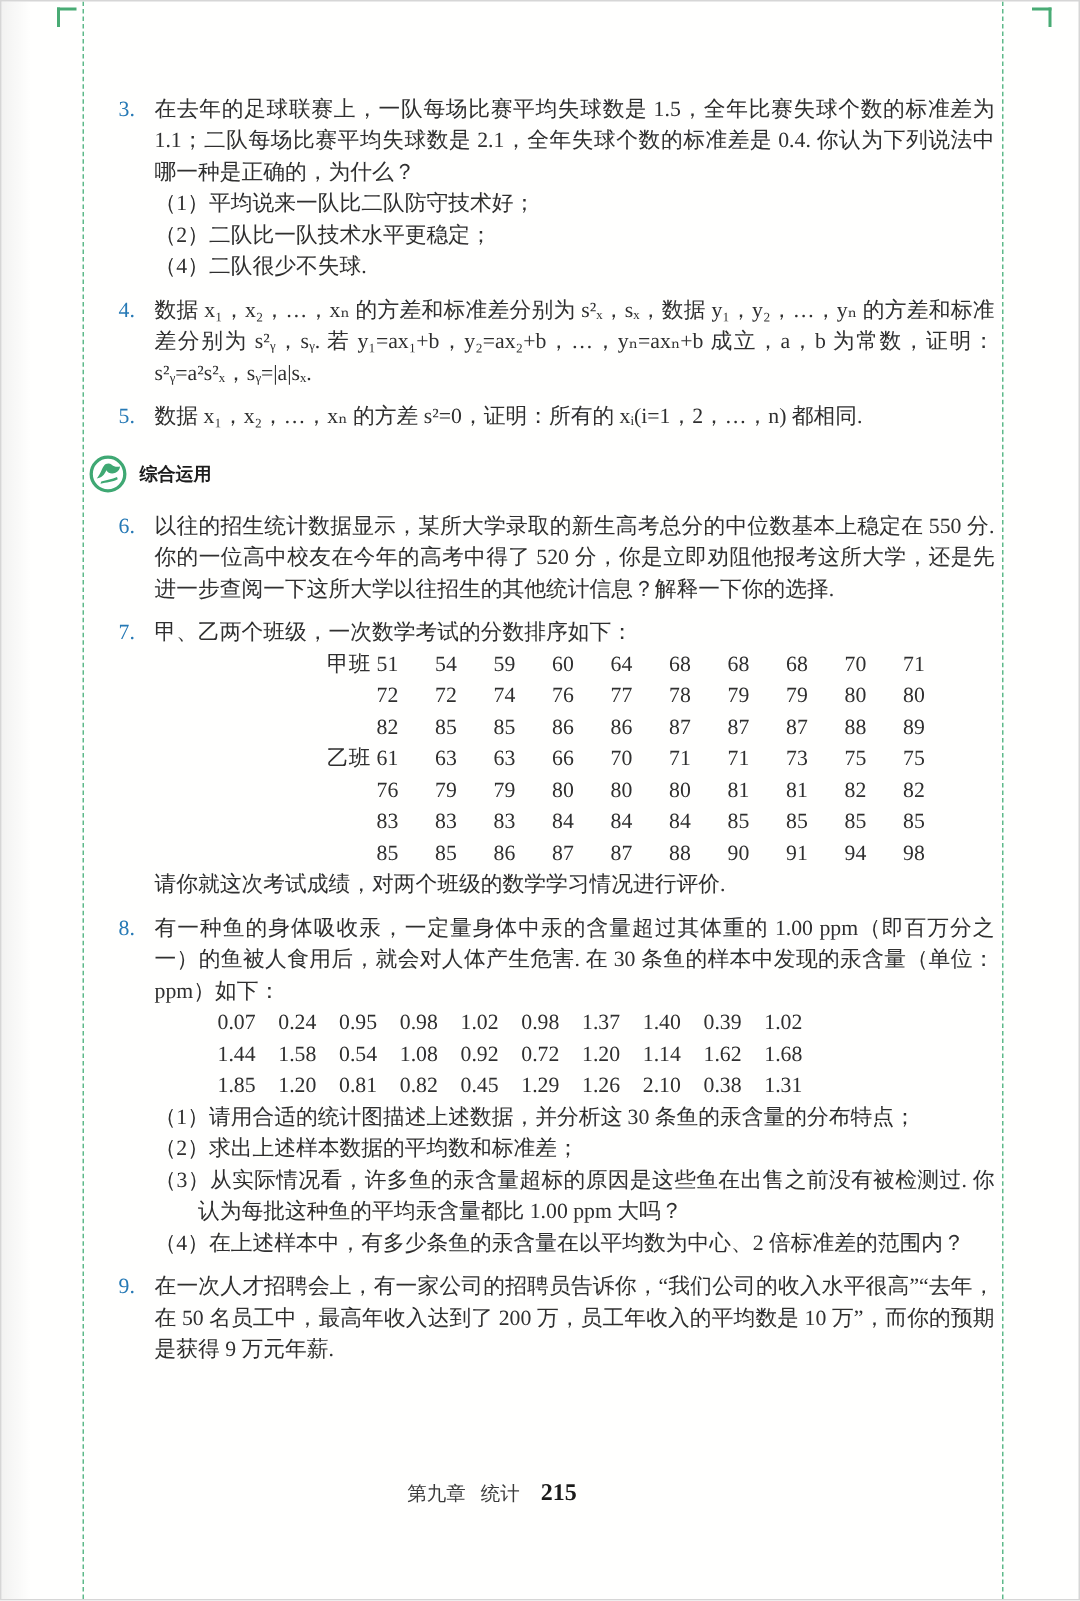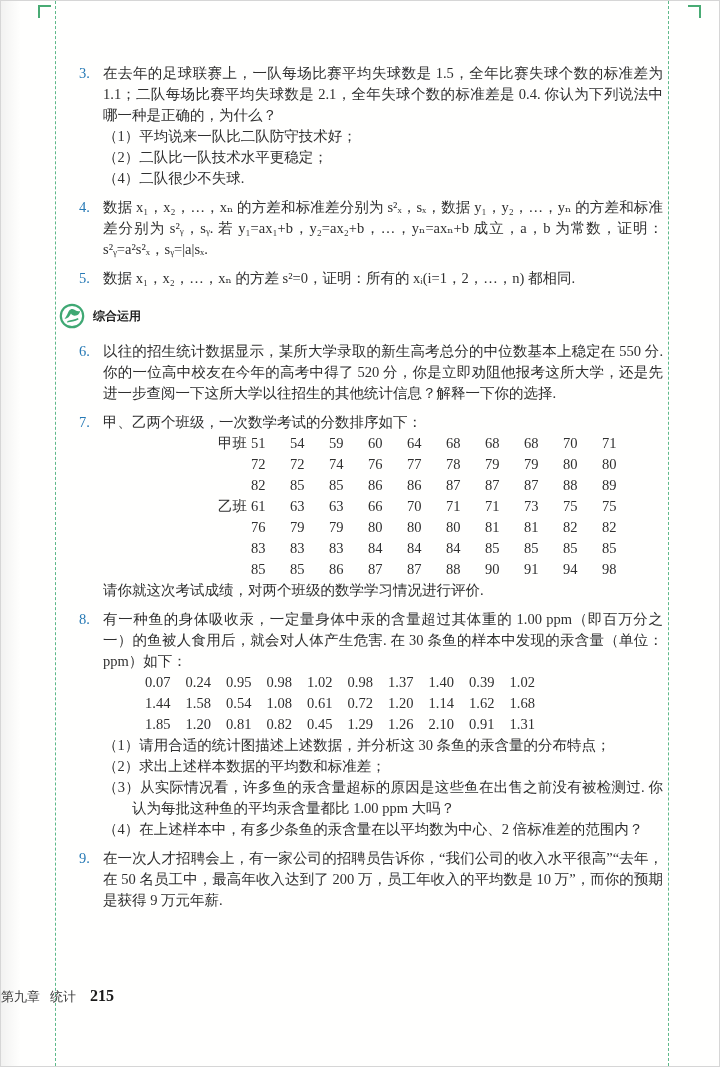--- a/index.html
+++ b/index.html
@@ -47,21 +47,21 @@
   .score-table { }
   .score-row { padding-left: 115px; white-space: nowrap; text-decoration: underline; }
   .row-label { display: inline-block; width: 33px; }
   .score-row .num { display: inline-block; width: 39px; }
 
   .mercury-row { padding-left: 42px; white-space: nowrap; }
   .mercury-row .num { display: inline-block; width: 40.5px; }
 
   .footer {
     position: absolute; left: 0; right: 64px; top: 986px;
-    text-align: left; color: #3a3a3a; font-size: 13px;
+    text-align: center; color: #3a3a3a; font-size: 13px;
   }
   .footer .chap { margin-right: 10px; }
   .footer .sect { margin-right: 14px; }
   .footer .pagenum { font-weight: bold; font-size: 16px; color: #1a1a1a; }
 </style>
 </head>
 <body>
 
 <div class="page">
   <div class="dash-line dash-left"></div>
@@ -148,22 +148,22 @@
         <p>请你就这次考试成绩，对两个班级的数学学习情况进行评价.</p>
       </div>
     </section>
 
     <section class="ex">
       <span class="qnum">8.</span>
       <div class="ex-body">
         <p>有一种鱼的身体吸收汞，一定量身体中汞的含量超过其体重的 1.00 ppm（即百万分之一）的鱼被人食用后，就会对人体产生危害. 在 30 条鱼的样本中发现的汞含量（单位：ppm）如下：</p>
         <div class="mercury-table">
           <div class="mercury-row"><span class="num">0.07</span><span class="num">0.24</span><span class="num">0.95</span><span class="num">0.98</span><span class="num">1.02</span><span class="num">0.98</span><span class="num">1.37</span><span class="num">1.40</span><span class="num">0.39</span><span class="num">1.02</span></div>
-          <div class="mercury-row"><span class="num">1.44</span><span class="num">1.58</span><span class="num">0.54</span><span class="num">1.08</span><span class="num">0.61</span><span class="num">0.72</span><span class="num">1.20</span><span class="num">1.14</span><span class="num">1.62</span><span class="num">1.68</span></div>
-          <div class="mercury-row"><span class="num">1.85</span><span class="num">1.20</span><span class="num">0.81</span><span class="num">0.82</span><span class="num">0.45</span><span class="num">1.29</span><span class="num">1.26</span><span class="num">2.10</span><span class="num">0.91</span><span class="num">1.31</span></div>
+          <div class="mercury-row"><span class="num">1.44</span><span class="num">1.58</span><span class="num">0.54</span><span class="num">1.08</span><span class="num">0.92</span><span class="num">0.72</span><span class="num">1.20</span><span class="num">1.14</span><span class="num">1.62</span><span class="num">1.68</span></div>
+          <div class="mercury-row"><span class="num">1.85</span><span class="num">1.20</span><span class="num">0.81</span><span class="num">0.82</span><span class="num">0.45</span><span class="num">1.29</span><span class="num">1.26</span><span class="num">2.10</span><span class="num">0.38</span><span class="num">1.31</span></div>
         </div>
         <p class="sub">（1）请用合适的统计图描述上述数据，并分析这 30 条鱼的汞含量的分布特点；</p>
         <p class="sub">（2）求出上述样本数据的平均数和标准差；</p>
         <p class="sub">（3）从实际情况看，许多鱼的汞含量超标的原因是这些鱼在出售之前没有被检测过. 你认为每批这种鱼的平均汞含量都比 1.00 ppm 大吗？</p>
         <p class="sub">（4）在上述样本中，有多少条鱼的汞含量在以平均数为中心、2 倍标准差的范围内？</p>
       </div>
     </section>
 
     <section class="ex">
       <span class="qnum">9.</span>

